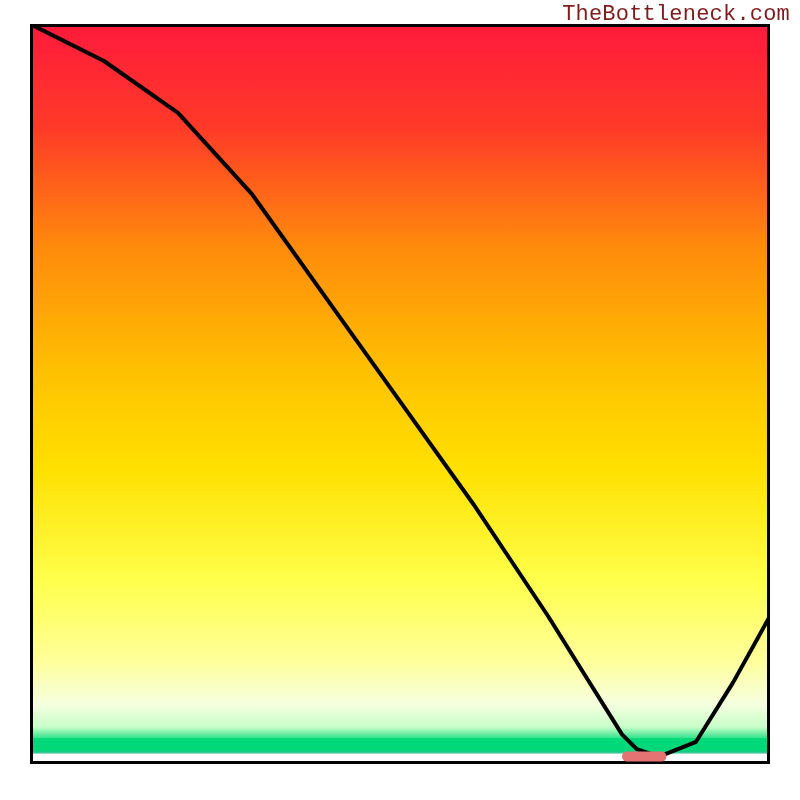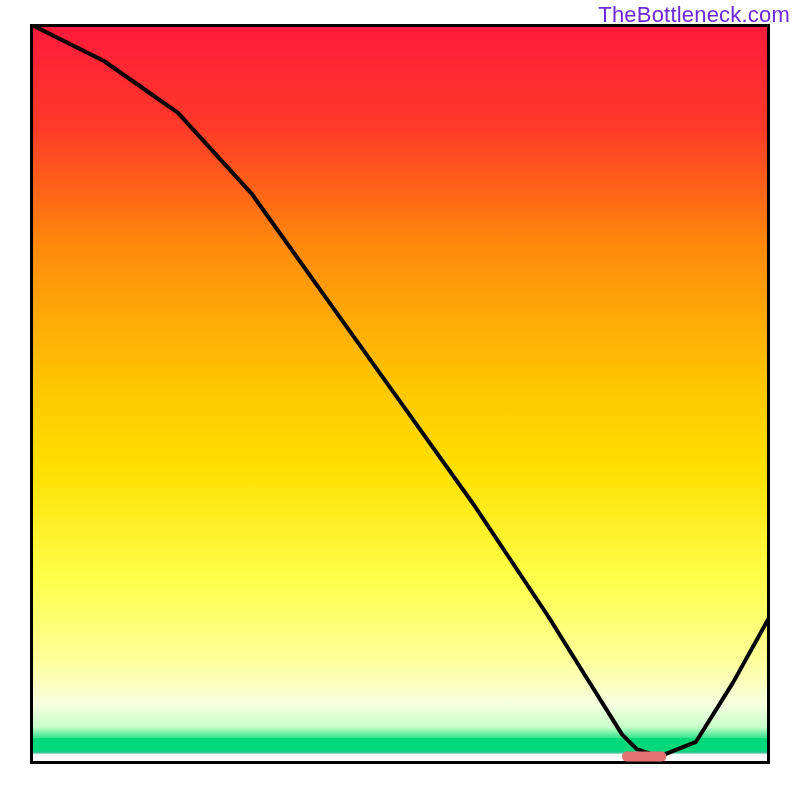--- a/index.html
+++ b/index.html
@@ -9,23 +9,24 @@
     height: 800px;
     background: #ffffff;
     font-family: Arial, Helvetica, sans-serif;
     overflow: hidden;
   }
   .watermark {
     position: absolute;
     top: 2px;
     right: 10px;
     font-size: 22px;
-    color: #6d28d9;
+    color: #7f1d1d;
     font-weight: 400;
     letter-spacing: 0.2px;
+    font-family: Liberation Mono, monospace;
   }
   .plot-wrap {
     position: absolute;
     left: 30px;
     top: 24px;
     width: 740px;
     height: 740px;
     box-sizing: border-box;
   }
   svg { display: block; }

